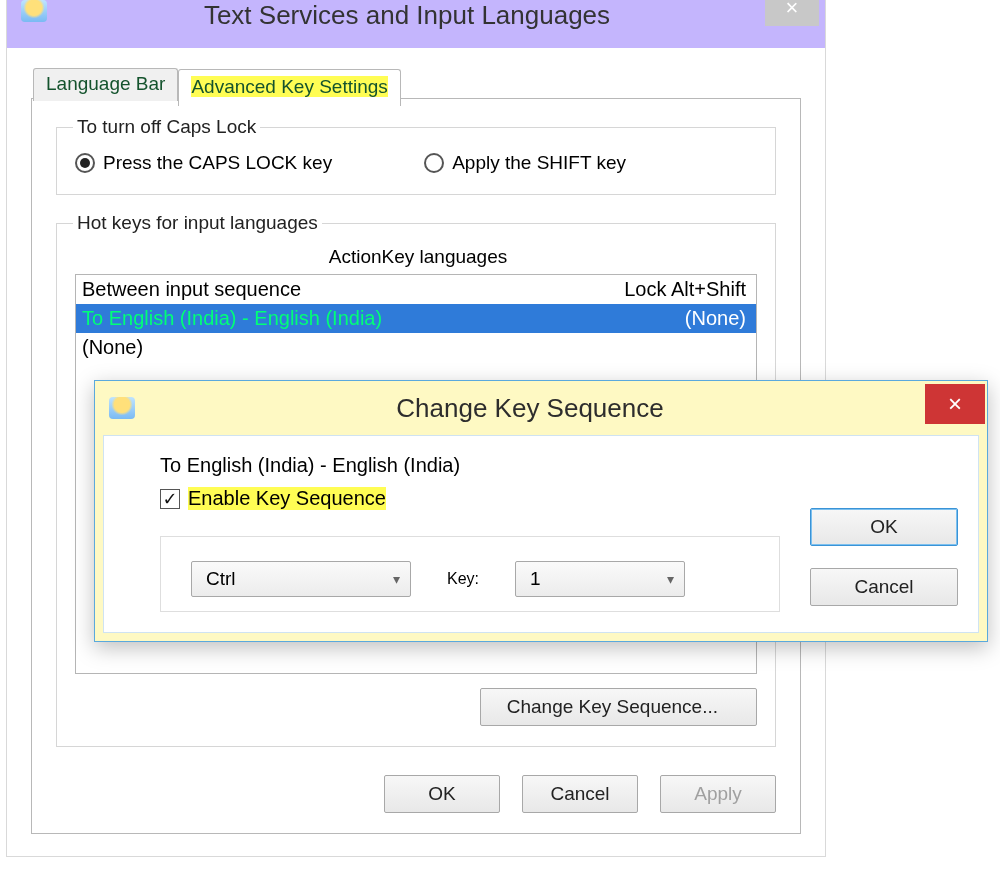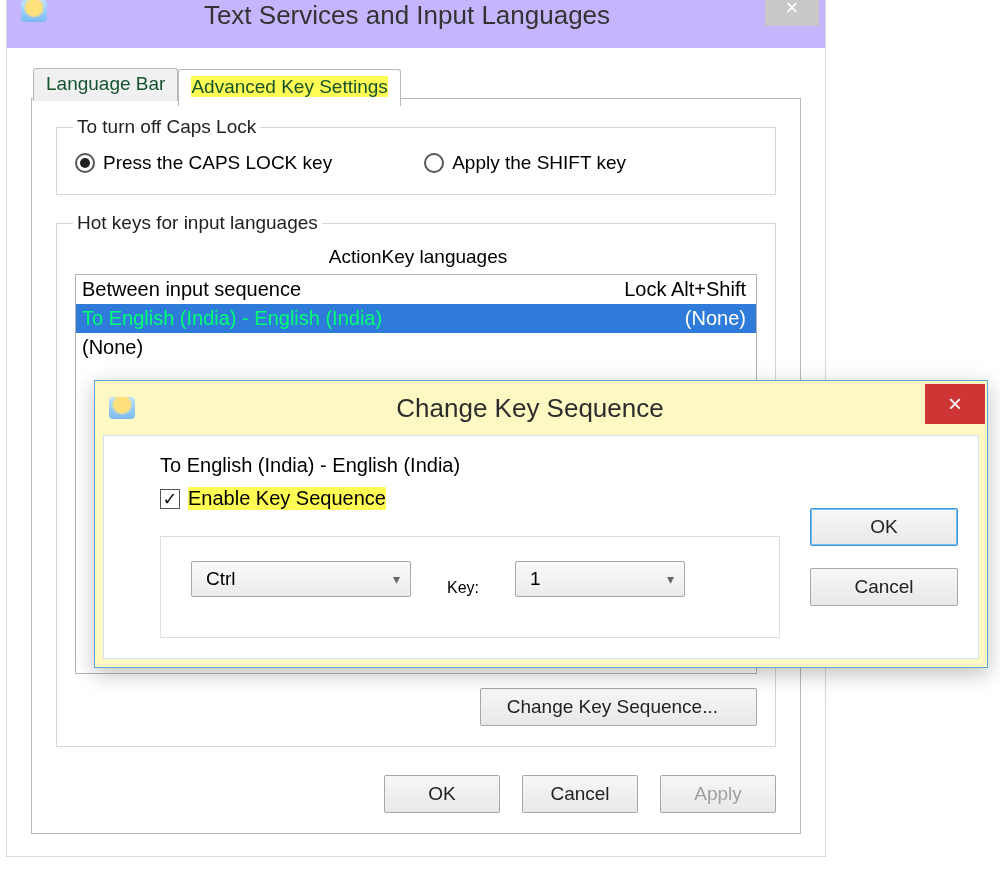--- a/index.html
+++ b/index.html
@@ -205,22 +205,22 @@
   .child-left .captxt { font-size: 20px; margin-bottom: 10px; }
   .chkrow { display: flex; align-items: center; gap: 8px; font-size: 20px; margin-bottom: 26px; }
   .chkbox {
     width: 20px; height: 20px; border: 1.5px solid #555; background: #fff;
     display: flex; align-items: center; justify-content: center;
   }
   .chkbox .mark { font-size: 18px; line-height: 1; color: #111; }
   .chkrow .lbl { background: #fffd54; }
   .fieldset-inner {
     border: 1px solid #dedede;
-    padding: 24px 20px 40px 30px;
-    display: flex; align-items: flex-end; gap: 36px;
+    padding: 24px 20px 14px 30px;
+    display: flex; align-items: center; gap: 36px;
   }
   .combo {
     display: flex; align-items: center; justify-content: space-between;
     border: 1px solid #a8a8a8;
     background: linear-gradient(#fafafa,#ececec);
     height: 36px; padding: 0 10px 0 14px;
     font-size: 19px; border-radius: 2px;
   }
   .combo .arrow { font-size: 14px; color: #666; margin-left: 16px; }
   .combo.c1 { width: 220px; }

